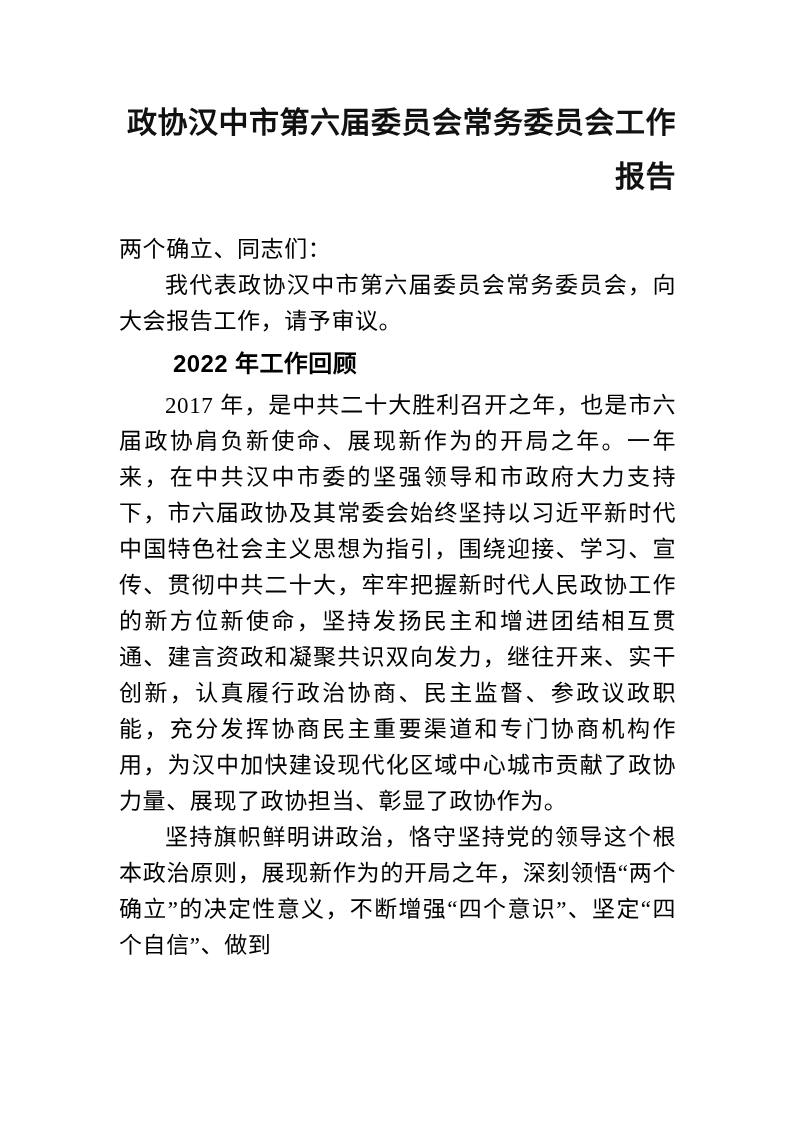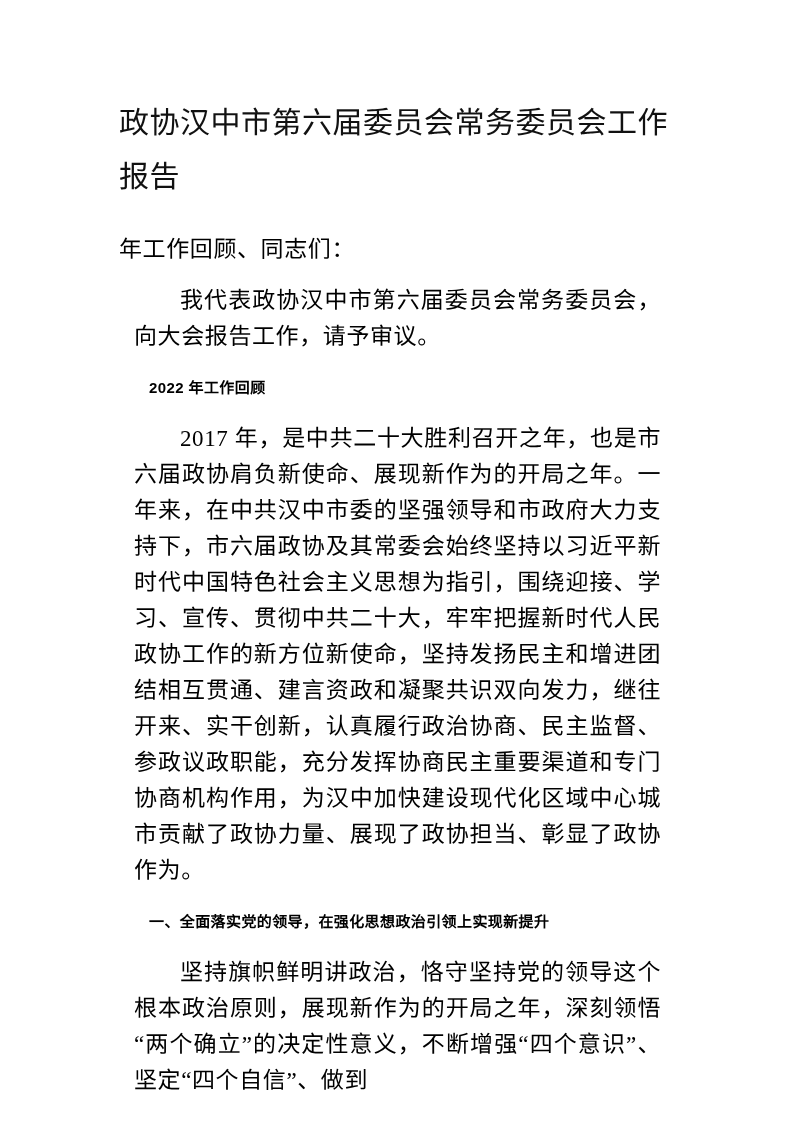--- a/index.html
+++ b/index.html
@@ -30,22 +30,22 @@
     position: absolute;
     left: 119px;
     top: 96px;
     width: 557px;
   }
 
   .doc-title {
     font-family: "Liberation Serif", "DejaVu Serif", serif;
     font-size: 30px;
     line-height: 54px;
-    font-weight: 400;
-    text-align: left;
+    font-weight: 700;
+    text-align: right;
     letter-spacing: 0.5px;
     margin: 0 0 0 0;
     padding: 0;
     color: #111111;
   }
 
   .salutation {
     font-family: "Liberation Serif", "DejaVu Serif", serif;
     font-size: 23px;
     line-height: 36px;
@@ -53,59 +53,58 @@
     text-indent: 0;
     text-align: justify;
     text-justify: inter-ideograph;
     letter-spacing: 0.6px;
   }
 
   .para {
     font-family: "Liberation Serif", "DejaVu Serif", serif;
     font-size: 23px;
     line-height: 36px;
-    margin: 15px;
+    margin: 0;
     text-indent: 2em;
     text-align: justify;
     text-justify: inter-ideograph;
     letter-spacing: 0.6px;
   }
 
   .heading-1,
   .heading-2 {
     font-family: "Liberation Sans", "DejaVu Sans", sans-serif;
-    font-size: 15px;
+    font-size: 24px;
     line-height: 36px;
     font-weight: 700;
-    margin: 0;
+    margin: 6px;
     text-indent: 2em;
     text-align: justify;
     text-justify: inter-ideograph;
     letter-spacing: 0.4px;
   }
 </style>
 </head>
 <body>
 
 <div class="page">
 
   <div class="content">
 
     <h1 class="doc-title">
       <span>政协汉中市第六届委员会常务委员会工作</span><br>
       <span>报告</span>
     </h1>
 
-    <p class="salutation">年工作回顾、同志们：</p>
+    <p class="salutation">两个确立、同志们：</p>
 
     <p class="para">我代表政协汉中市第六届委员会常务委员会，向大会报告工作，请予审议。</p>
 
     <p class="heading-2">2022 年工作回顾</p>
 
     <p class="para">2017 年，是中共二十大胜利召开之年，也是市六届政协肩负新使命、展现新作为的开局之年。一年来，在中共汉中市委的坚强领导和市政府大力支持下，市六届政协及其常委会始终坚持以习近平新时代中国特色社会主义思想为指引，围绕迎接、学习、宣传、贯彻中共二十大，牢牢把握新时代人民政协工作的新方位新使命，坚持发扬民主和增进团结相互贯通、建言资政和凝聚共识双向发力，继往开来、实干创新，认真履行政治协商、民主监督、参政议政职能，充分发挥协商民主重要渠道和专门协商机构作用，为汉中加快建设现代化区域中心城市贡献了政协力量、展现了政协担当、彰显了政协作为。</p>
 
-    <p class="heading-1">一、全面落实党的领导，在强化思想政治引领上实现新提升</p>
 
     <p class="para">坚持旗帜鲜明讲政治，恪守坚持党的领导这个根本政治原则，展现新作为的开局之年，深刻领悟“两个确立”的决定性意义，不断增强“四个意识”、坚定“四个自信”、做到</p>
 
   </div>
 
 </div>
 
 </body></html>

